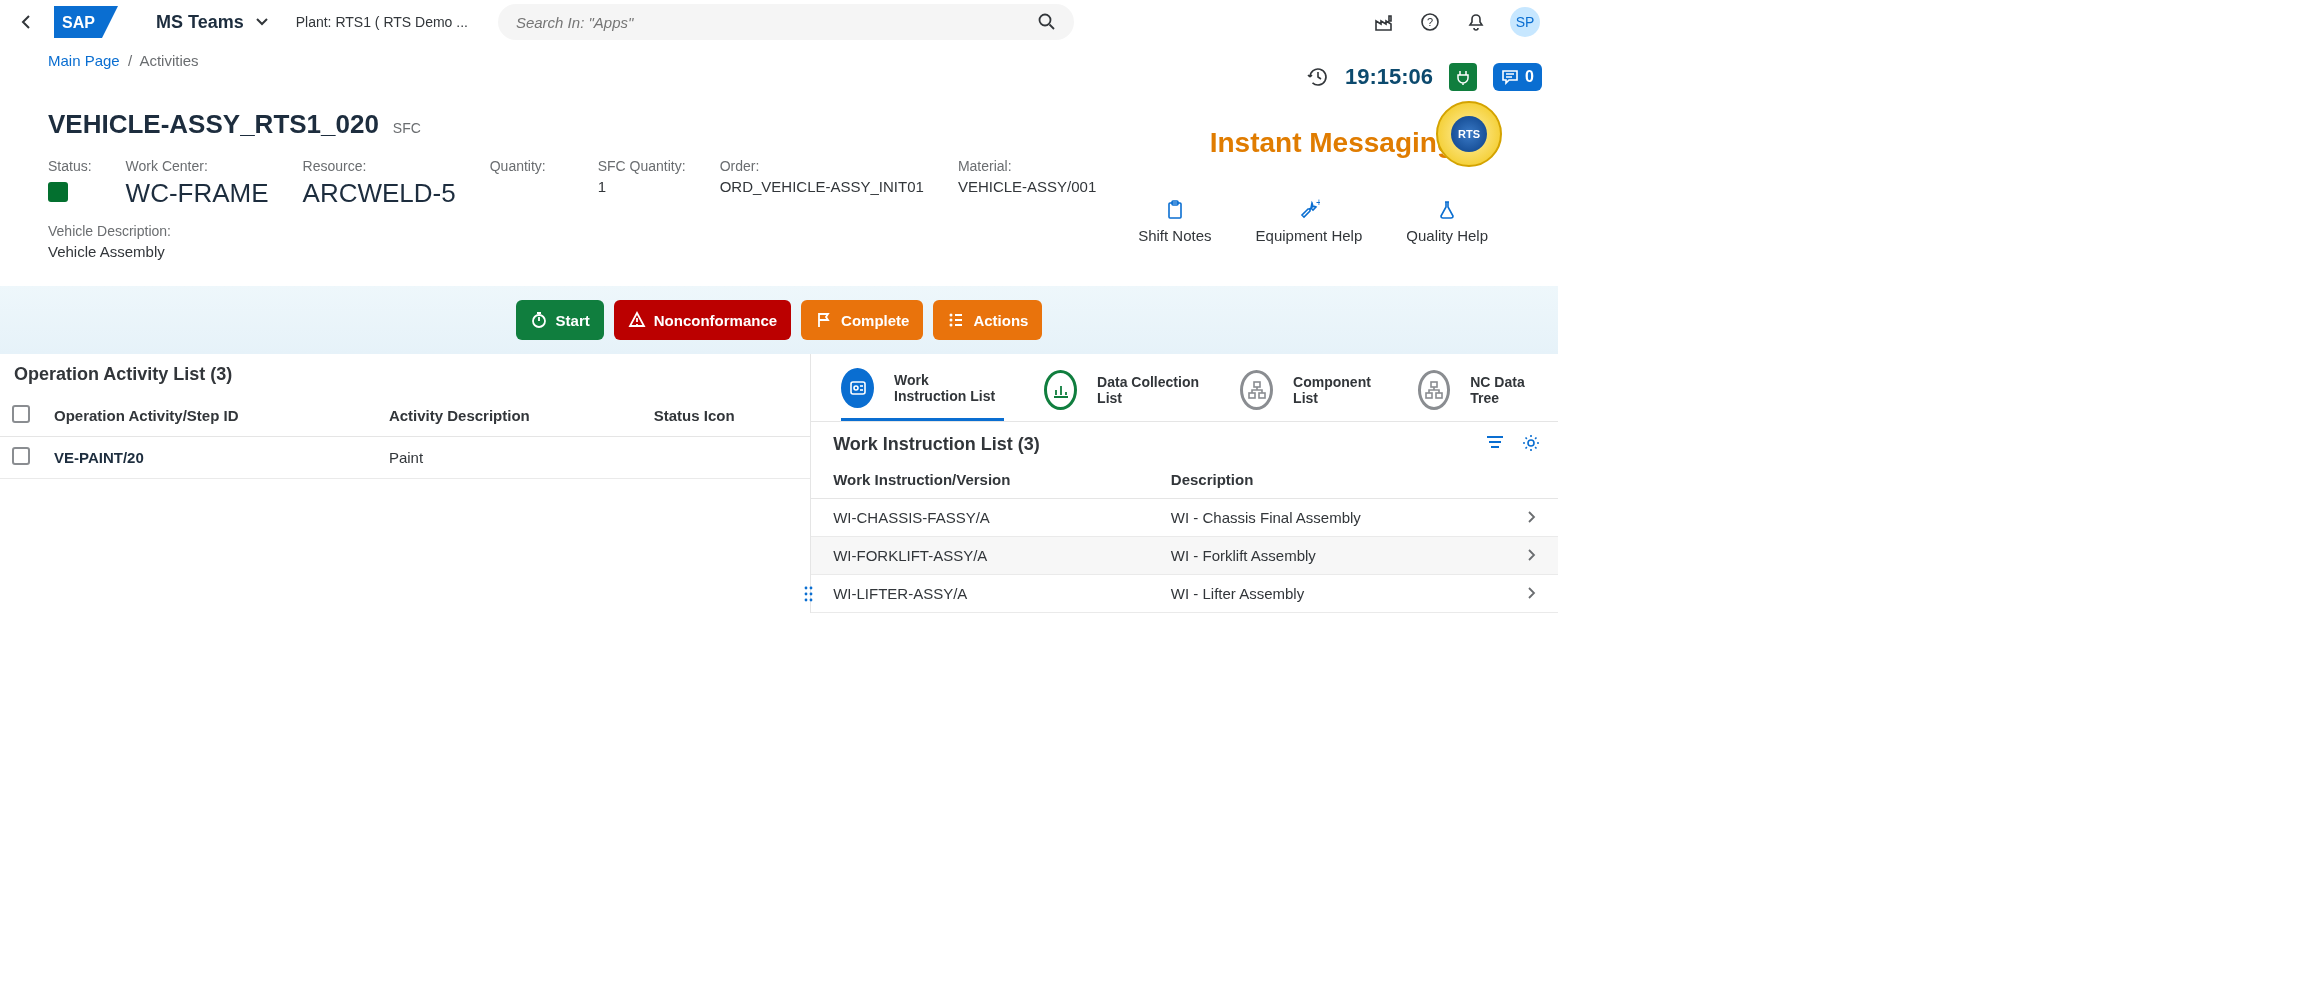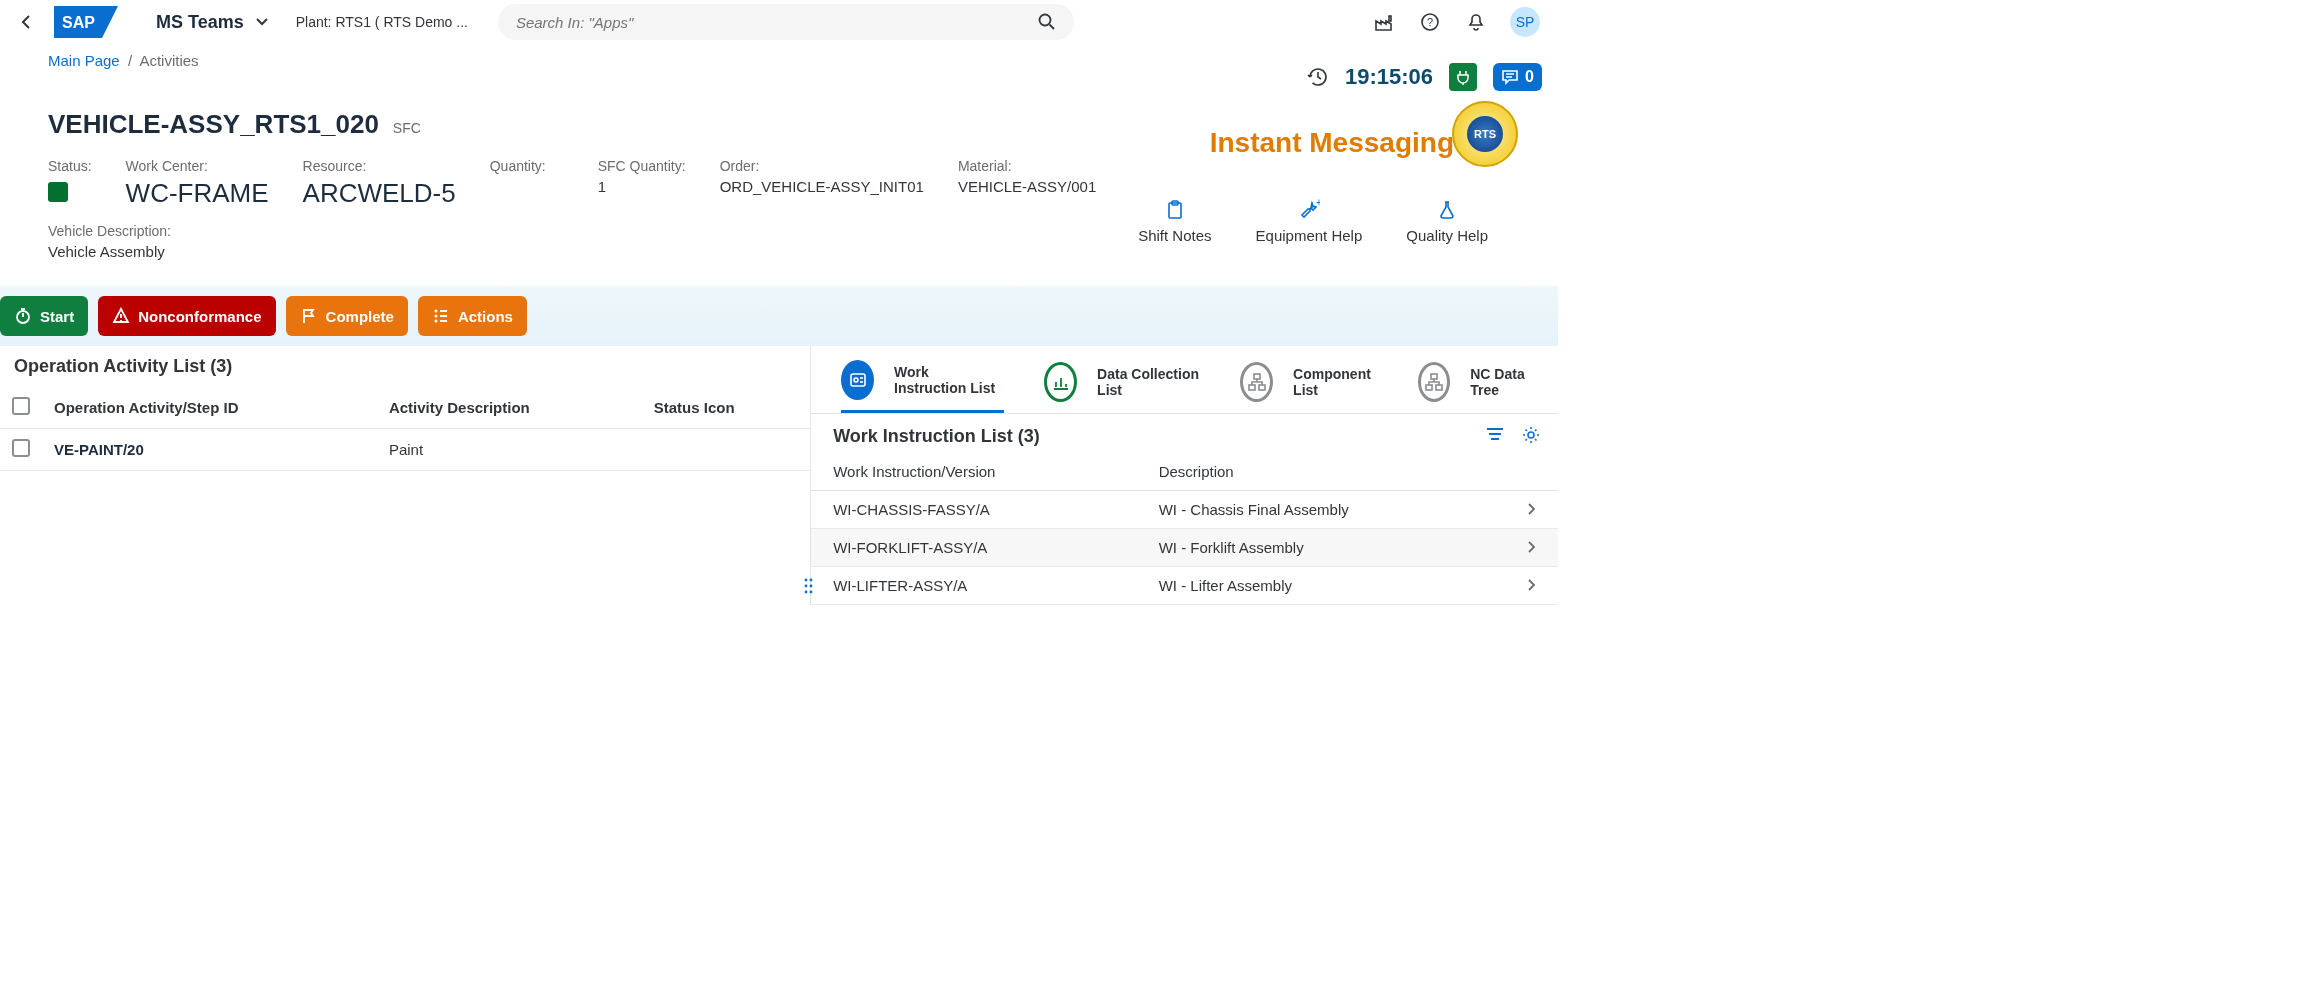--- a/index.html
+++ b/index.html
@@ -99,44 +99,44 @@
   .status-square { width:20px; height:20px; background:#03702f; border-radius:3px; display:inline-block; margin-top:4px;}
 
   .detail-right-overlay {
     position:absolute; right: 40px; top: 0;
     text-align:right;
   }
   .instant-msg {
     font-size: 28px; font-weight:800; color:#e07c00; margin-top: 36px; margin-right:64px;
   }
   .rts-circle {
-    position:absolute; right:0; top:10px;
+    position:absolute; right:16px; top:10px;
     width:66px; height:66px; border-radius:50%;
     background: radial-gradient(#fff1aa, #f1c40f);
     border: 2px solid #d4a300;
     display:flex; align-items:center; justify-content:center;
     font-size:10px; font-weight:700; color:#0a4f97;
   }
   .rts-inner {
     width:36px; height:36px; border-radius:50%;
     background: radial-gradient(#3a7ac7, #0a3f85);
     display:flex; align-items:center; justify-content:center;
     color:#fff; font-size:11px; font-weight:700;
   }
   .help-links {
     display:flex; gap: 44px; margin-top: 40px; margin-right: 30px;
   }
   .help-link { text-align:center; font-size:15px; color:#32363a; cursor:pointer; }
   .help-link .hl-icon { color:#0a6ed1; margin-bottom:4px; height:24px;}
 
   
   .action-bar {
-    height: 60px;
+    height: 68px;
     background: linear-gradient(#eef7fb,#e6f2f9);
-    display:flex; align-items:center; justify-content:flex-start;
+    display:flex; align-items:center; justify-content:center;
     gap: 10px; margin-top: 6px;
   }
   .abtn {
     height: 40px; border:none; border-radius:6px;
     display:flex; align-items:center; gap:8px;
     padding: 0 14px; font-size:15px; font-weight:700; color:#fff;
     cursor:pointer;
   }
   .abtn.start { background:#107e3e; }
   .abtn.nc { background:#bb0000; }
@@ -185,21 +185,21 @@
   .tab-item.active .tab-icon, .tab-icon.blue { border-color:#0a6ed1; background:#0a6ed1; color:#fff;}
   .tab-icon.green { border-color:#107e3e; color:#107e3e; }
   .tab-label { font-size:14px; font-weight:600; color:#32363a; }
 
   .wi-header { display:flex; align-items:center; justify-content:space-between; padding:12px 18px 6px 22px;}
   .wi-title { font-size:18px; font-weight:700; }
   .wi-tools { display:flex; gap:18px; }
   .wi-tools .wi-btn { cursor:pointer; color:#0a6ed1; }
 
   table.wi { width:100%; border-collapse:collapse; }
-  table.wi th { text-align:left; font-size:15px; font-weight:400; padding: 10px 22px; border-bottom:1px solid #e5e5e5;}
+  table.wi th { text-align:left; font-size:15px; font-weight:700; padding: 10px 22px; border-bottom:1px solid #e5e5e5;}
   table.wi td { font-size:15px; padding: 10px 22px; border-bottom:1px solid #eaeaea;}
   table.wi tr.alt { background:#f7f7f7; }
   .chev-right { color:#6a6d70; }
 
   .drag-handle { position:absolute; right:-4px; top: 232px; color:#0a6ed1; cursor:col-resize;}
 </style>
 </head>
 <body>
 
 <div class="header">

